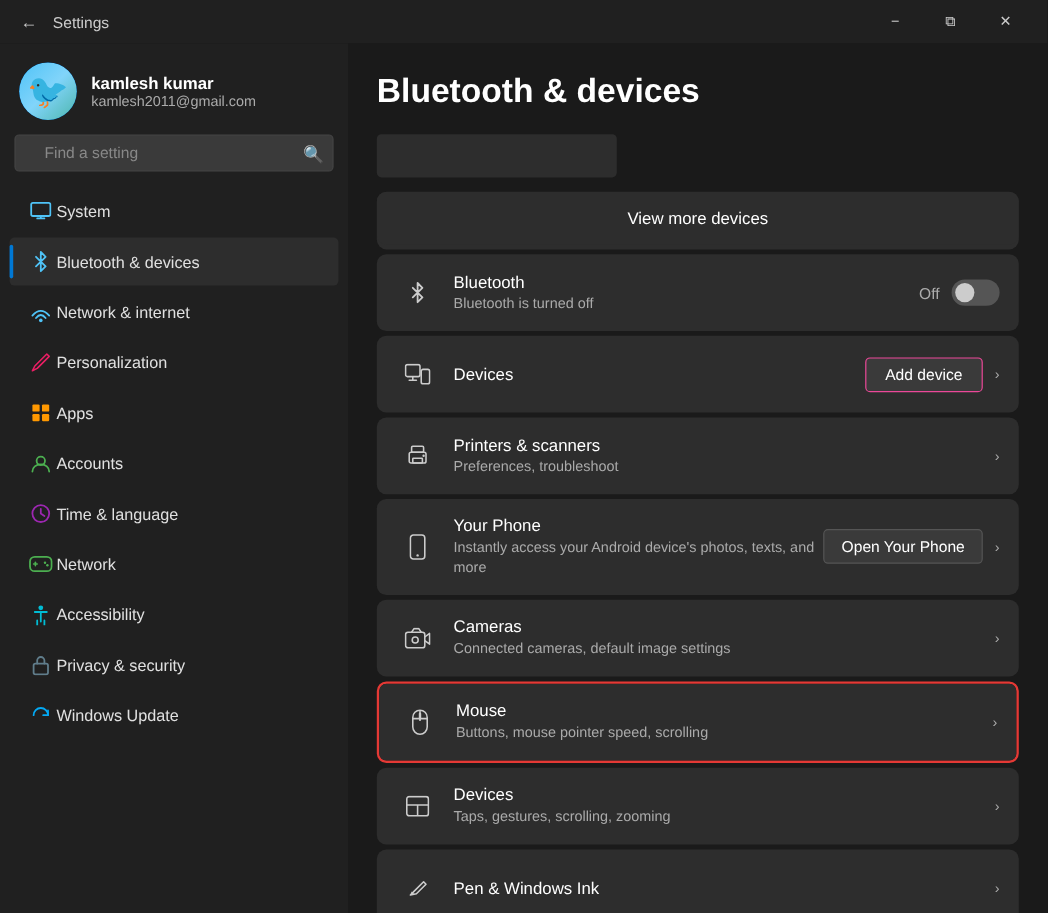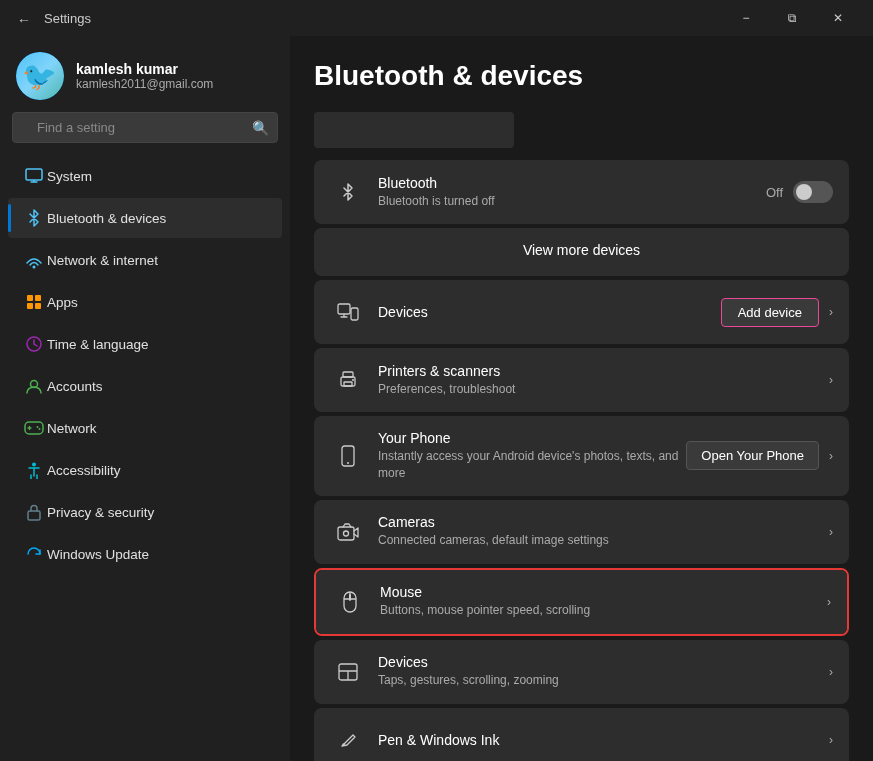--- a/index.html
+++ b/index.html
@@ -338,51 +338,59 @@
       <div class="nav-icon icon-network">
         <svg width="18" height="18" viewBox="0 0 18 18" fill="none">
           <path d="M2 12 Q9 4 16 12" stroke="#4fc3f7" stroke-width="1.5" stroke-linecap="round" fill="none"></path>
           <path d="M5 14 Q9 9 13 14" stroke="#4fc3f7" stroke-width="1.5" stroke-linecap="round" fill="none"></path>
           <circle cx="9" cy="16" r="1.5" fill="#4fc3f7"></circle>
         </svg>
       </div>
       <span class="nav-label">Network &amp; internet</span>
     </div>
 
+    <div class="nav-item">
+      <div class="nav-icon icon-personalization">
+        <svg width="18" height="18" viewBox="0 0 18 18" fill="none">
+          <path d="M14 2L16 4L6 14L2 16L4 12Z" stroke="#e91e63" stroke-width="1.3" stroke-linecap="round" stroke-linejoin="round" fill="none"></path>
+        </svg>
+      </div>
+      <span class="nav-label">Personalization</span>
+    </div>
 
     <div class="nav-item">
       <div class="nav-icon icon-apps">
         <svg width="18" height="18" viewBox="0 0 18 18" fill="none">
           <rect x="2" y="2" width="6" height="6" rx="1" fill="#ff9800"></rect>
           <rect x="10" y="2" width="6" height="6" rx="1" fill="#ff9800"></rect>
           <rect x="2" y="10" width="6" height="6" rx="1" fill="#ff9800"></rect>
           <rect x="10" y="10" width="6" height="6" rx="1" fill="#ff9800"></rect>
         </svg>
       </div>
       <span class="nav-label">Apps</span>
     </div>
 
     <div class="nav-item">
+      <div class="nav-icon icon-accounts">
+        <svg width="18" height="18" viewBox="0 0 18 18" fill="none">
+          <circle cx="9" cy="7" r="3.5" stroke="#4caf50" stroke-width="1.5" fill="none"></circle>
+          <path d="M2 16c0-3.5 3-6 7-6s7 2.5 7 6" stroke="#4caf50" stroke-width="1.5" stroke-linecap="round" fill="none"></path>
+        </svg>
+      </div>
+      <span class="nav-label">Accounts</span>
+    </div>
+
+    <div class="nav-item">
       <div class="nav-icon icon-time">
         <svg width="18" height="18" viewBox="0 0 18 18" fill="none">
           <circle cx="9" cy="9" r="7" stroke="#9c27b0" stroke-width="1.5" fill="none"></circle>
           <path d="M9 5v4l3 2" stroke="#9c27b0" stroke-width="1.5" stroke-linecap="round"></path>
         </svg>
       </div>
       <span class="nav-label">Time &amp; language</span>
-    </div>
-
-    <div class="nav-item">
-      <div class="nav-icon icon-accounts">
-        <svg width="18" height="18" viewBox="0 0 18 18" fill="none">
-          <circle cx="9" cy="7" r="3.5" stroke="#4caf50" stroke-width="1.5" fill="none"></circle>
-          <path d="M2 16c0-3.5 3-6 7-6s7 2.5 7 6" stroke="#4caf50" stroke-width="1.5" stroke-linecap="round" fill="none"></path>
-        </svg>
-      </div>
-      <span class="nav-label">Accounts</span>
     </div>
 
     <div class="nav-item">
       <div class="nav-icon icon-gaming">
         <svg width="20" height="14" viewBox="0 0 20 14" fill="none">
           <rect x="1" y="1" width="18" height="12" rx="4" stroke="#4caf50" stroke-width="1.5" fill="none"></rect>
           <line x1="7" y1="7" x2="4" y2="7" stroke="#4caf50" stroke-width="1.3" stroke-linecap="round"></line>
           <line x1="5.5" y1="5.5" x2="5.5" y2="8.5" stroke="#4caf50" stroke-width="1.3" stroke-linecap="round"></line>
           <circle cx="13.5" cy="6" r="1" fill="#4caf50"></circle>
           <circle cx="15.5" cy="8" r="1" fill="#4caf50"></circle>
@@ -421,40 +429,40 @@
       <span class="nav-label">Windows Update</span>
     </div>
   </div>
 
   <div class="content">
     <div class="page-title">Bluetooth &amp; devices</div>
 
     <div class="search-bar-top"></div>
 
     <div class="settings-card">
+      <div class="view-more-row">
+        <span class="view-more-label">View more devices</span>
+      </div>
+    </div>
+
+    <div class="settings-card">
       <div class="settings-row">
         <div class="row-icon">
           <svg width="18" height="20" viewBox="0 0 18 20" fill="none">
             <path d="M5 6L13 14L9 18V2L13 6L5 14" stroke="#ccc" stroke-width="1.5" stroke-linecap="round" stroke-linejoin="round" fill="none"></path>
           </svg>
         </div>
         <div class="row-text">
           <div class="row-title">Bluetooth</div>
           <div class="row-subtitle">Bluetooth is turned off</div>
         </div>
         <div class="row-right">
           <span class="toggle-label">Off</span>
           <div class="toggle off"></div>
         </div>
-      </div>
-    </div>
-
-    <div class="settings-card">
-      <div class="view-more-row">
-        <span class="view-more-label">View more devices</span>
       </div>
     </div>
 
     <div class="settings-card">
       <div class="settings-row">
         <div class="row-icon">
           <svg width="22" height="18" viewBox="0 0 22 18" fill="none">
             <rect x="1" y="1" width="12" height="10" rx="1.5" stroke="#ccc" stroke-width="1.3" fill="none"></rect>
             <rect x="14" y="5" width="7" height="12" rx="1.5" stroke="#ccc" stroke-width="1.3" fill="none"></rect>
             <line x1="4" y1="14" x2="10" y2="14" stroke="#ccc" stroke-width="1.3" stroke-linecap="round"></line>

